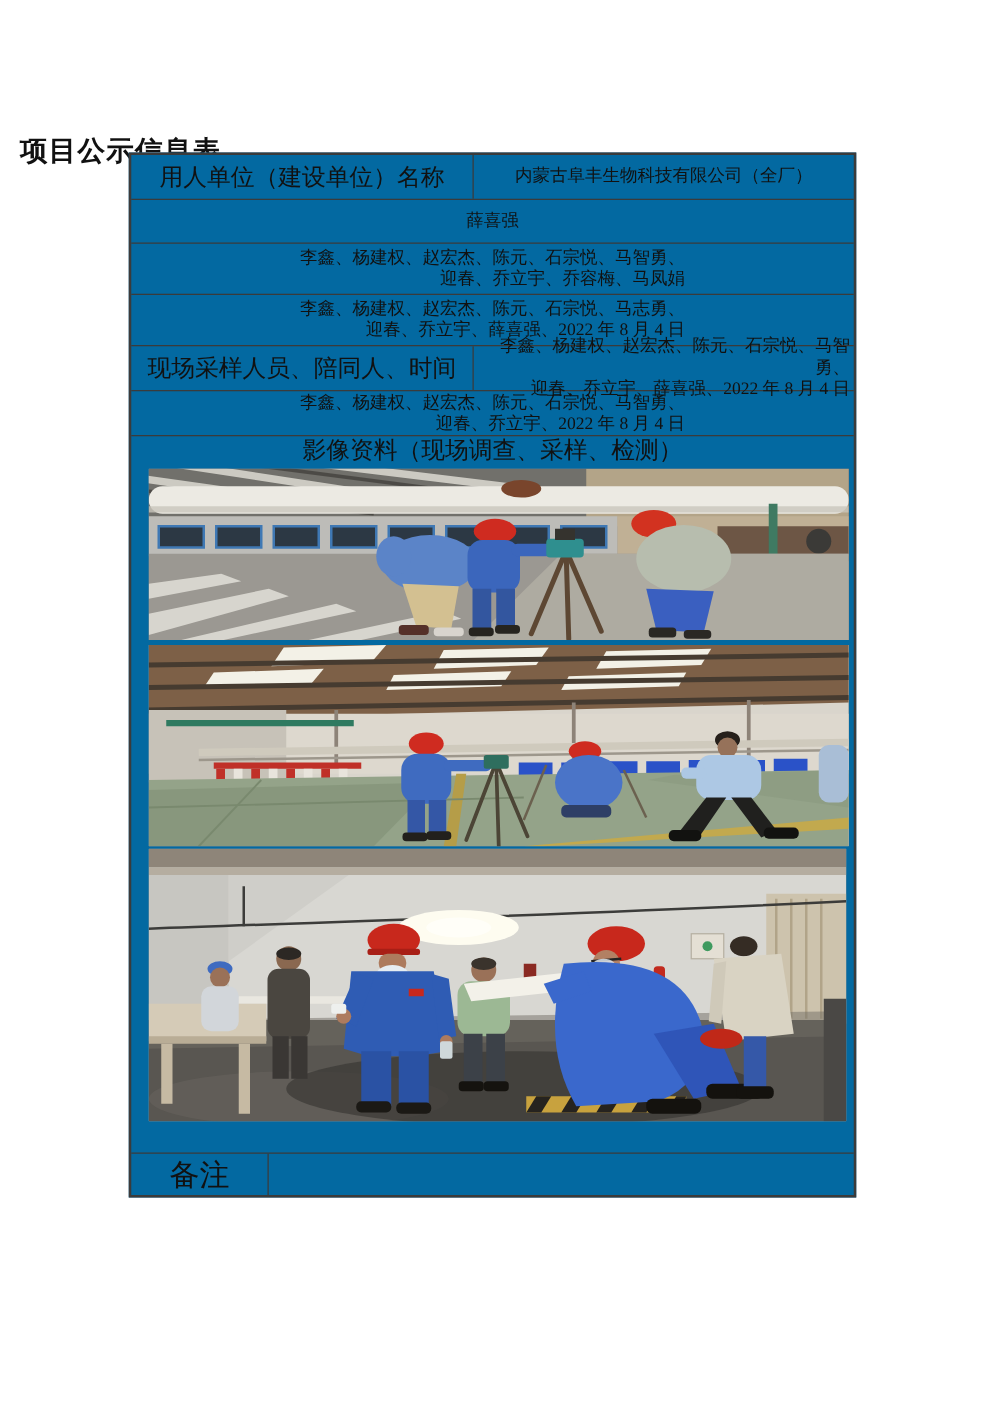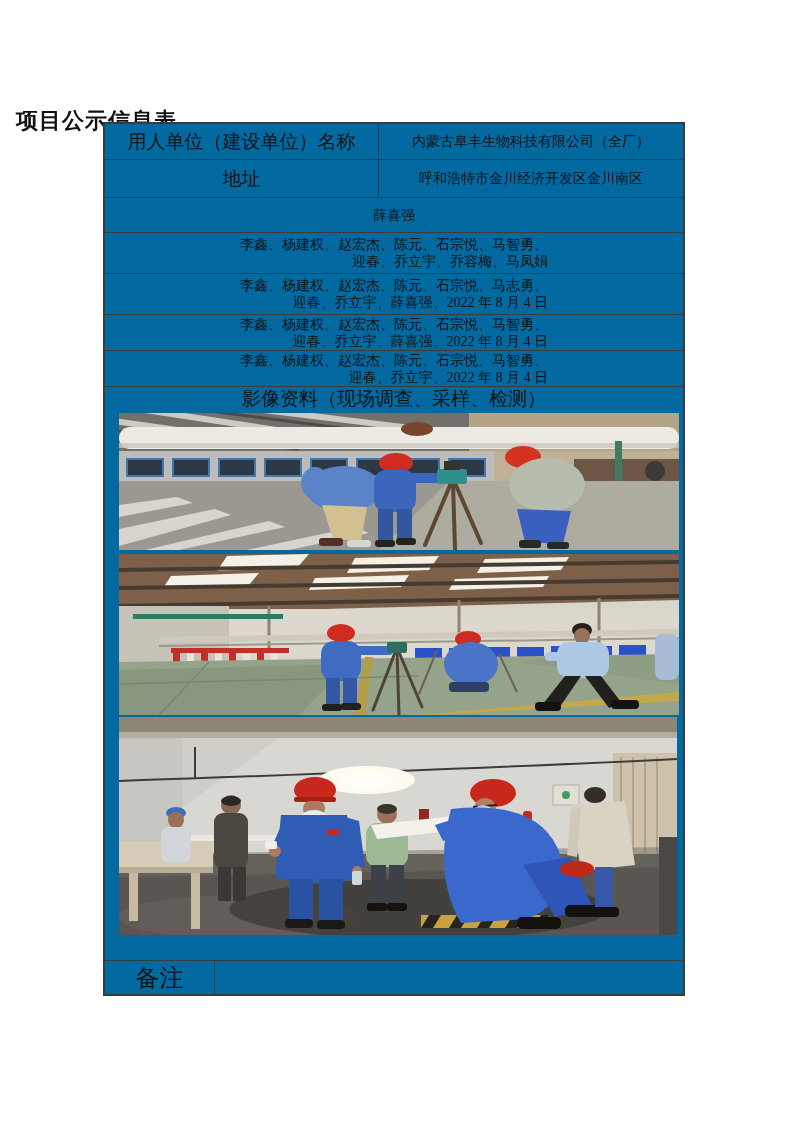--- a/index.html
+++ b/index.html
@@ -47,36 +47,33 @@
 <div class="page">
 
   <h1 class="title">项目公示信息表</h1>
 
   <div class="info-table">
 
     <div class="row h35">
       <div class="cell-label">用人单位（建设单位）名称</div>
       <div class="cell-value">内蒙古阜丰生物科技有限公司（全厂）</div>
     </div>
-    <div class="row h37">
-      <div class="cell-label">地址</div>
-      <div class="cell-value">呼和浩特市金川经济开发区金川南区</div>
-    </div>
     <div class="row h34">
       <div class="cell-value">薛喜强</div>
     </div>
     <div class="row h40">
       <div class="cell-value">李鑫、杨建权、赵宏杰、陈元、石宗悦、马智勇、
 迎春、乔立宇、乔容梅、马凤娟</div>
     </div>
     <div class="row h40">
       <div class="cell-value">李鑫、杨建权、赵宏杰、陈元、石宗悦、马志勇、
 迎春、乔立宇、薛喜强、2022 年 8 月 4 日</div>
     </div>
     <div class="row h35">
+      <div class="cell-label">现场采样人员、陪同人、时间</div>
       <div class="cell-value">李鑫、杨建权、赵宏杰、陈元、石宗悦、马智勇、
 迎春、乔立宇、薛喜强、2022 年 8 月 4 日</div>
     </div>
     <div class="row h35">
       <div class="cell-value">李鑫、杨建权、赵宏杰、陈元、石宗悦、马智勇、
 迎春、乔立宇、2022 年 8 月 4 日</div>
     </div>
 
     <div class="media-cell">
       <div class="media-header">影像资料（现场调查、采样、检测）</div>

